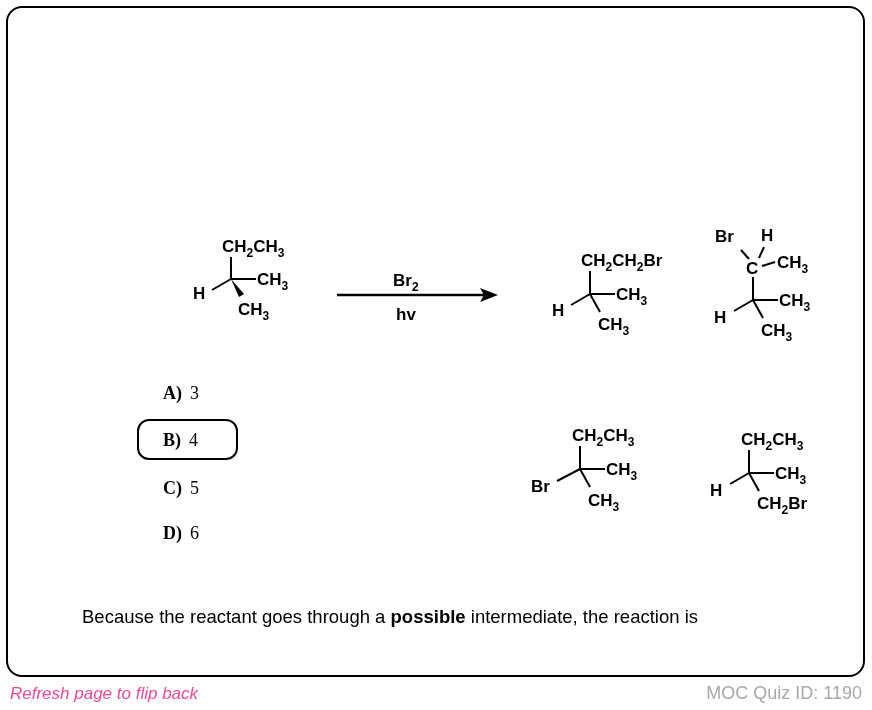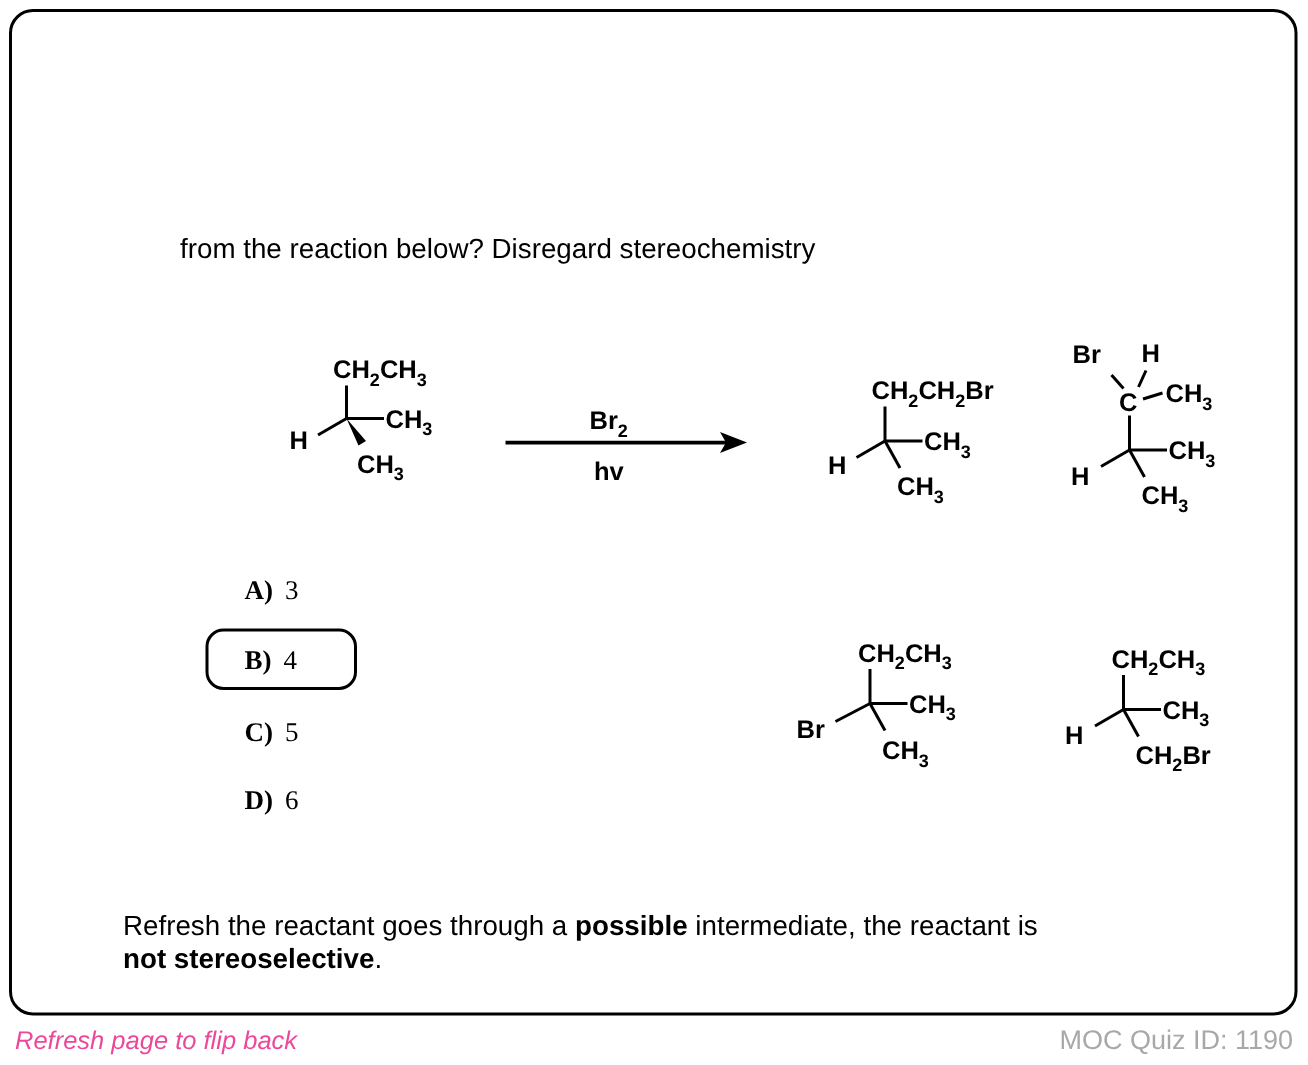--- a/index.html
+++ b/index.html
@@ -19,21 +19,20 @@
   .explanation { position: absolute; left: 82px; top: 606px; font-size: 18.5px; line-height: 22px; }
   .footer-left { position: absolute; left: 10px; top: 684px; font-size: 17px; font-style: italic; color: #ec4899; }
   .footer-right { position: absolute; right: 10px; top: 683px; font-size: 18px; color: #a8a8a8; text-align: center; }
 </style>
 </head>
 <body>
 
 <div class="card"></div>
 
 <div class="question">
-  <div>from the reaction below? Disregard stereochemistry</div>
 </div>
 
 <svg class="chem" viewBox="0 0 872 710">
 
   <g>
     <text x="222" y="252"><tspan>CH</tspan><tspan class="sub" dy="5">2</tspan><tspan dy="-5">CH</tspan><tspan class="sub" dy="5">3</tspan></text>
     <line x1="231" y1="257" x2="231" y2="279" stroke="#000" stroke-width="2"></line>
     <line x1="231" y1="279" x2="256" y2="279" stroke="#000" stroke-width="2"></line>
     <text x="257" y="285"><tspan>CH</tspan><tspan class="sub" dy="5">3</tspan></text>
     <line x1="231" y1="279" x2="212" y2="290" stroke="#000" stroke-width="2"></line>
@@ -101,18 +100,17 @@
 </svg>
 
 <div class="answer-box"></div>
 
 <div class="choice" style="top:381px"><span class="letter">A)</span><span>3</span></div>
 <div class="choice" style="top:428px"><span class="letter">B)</span><span>4</span></div>
 <div class="choice" style="top:476px"><span class="letter">C)</span><span>5</span></div>
 <div class="choice" style="top:521px"><span class="letter">D)</span><span>6</span></div>
 
 <div class="explanation">
-  <div><span>Refresh the reactant goes through a </span><b>possible</b><span> intermediate, the reactant is</span></div>
-  <div><b>not stereoselective</b><span>.</span></div>
+  <div><span>Because the reactant goes through a </span><b>possible</b><span> intermediate, the reaction is</span></div>
 </div>
 
 <div class="footer-left">Refresh page to flip back</div>
 <div class="footer-right">MOC Quiz ID: 1190</div>
 
 </body></html>

